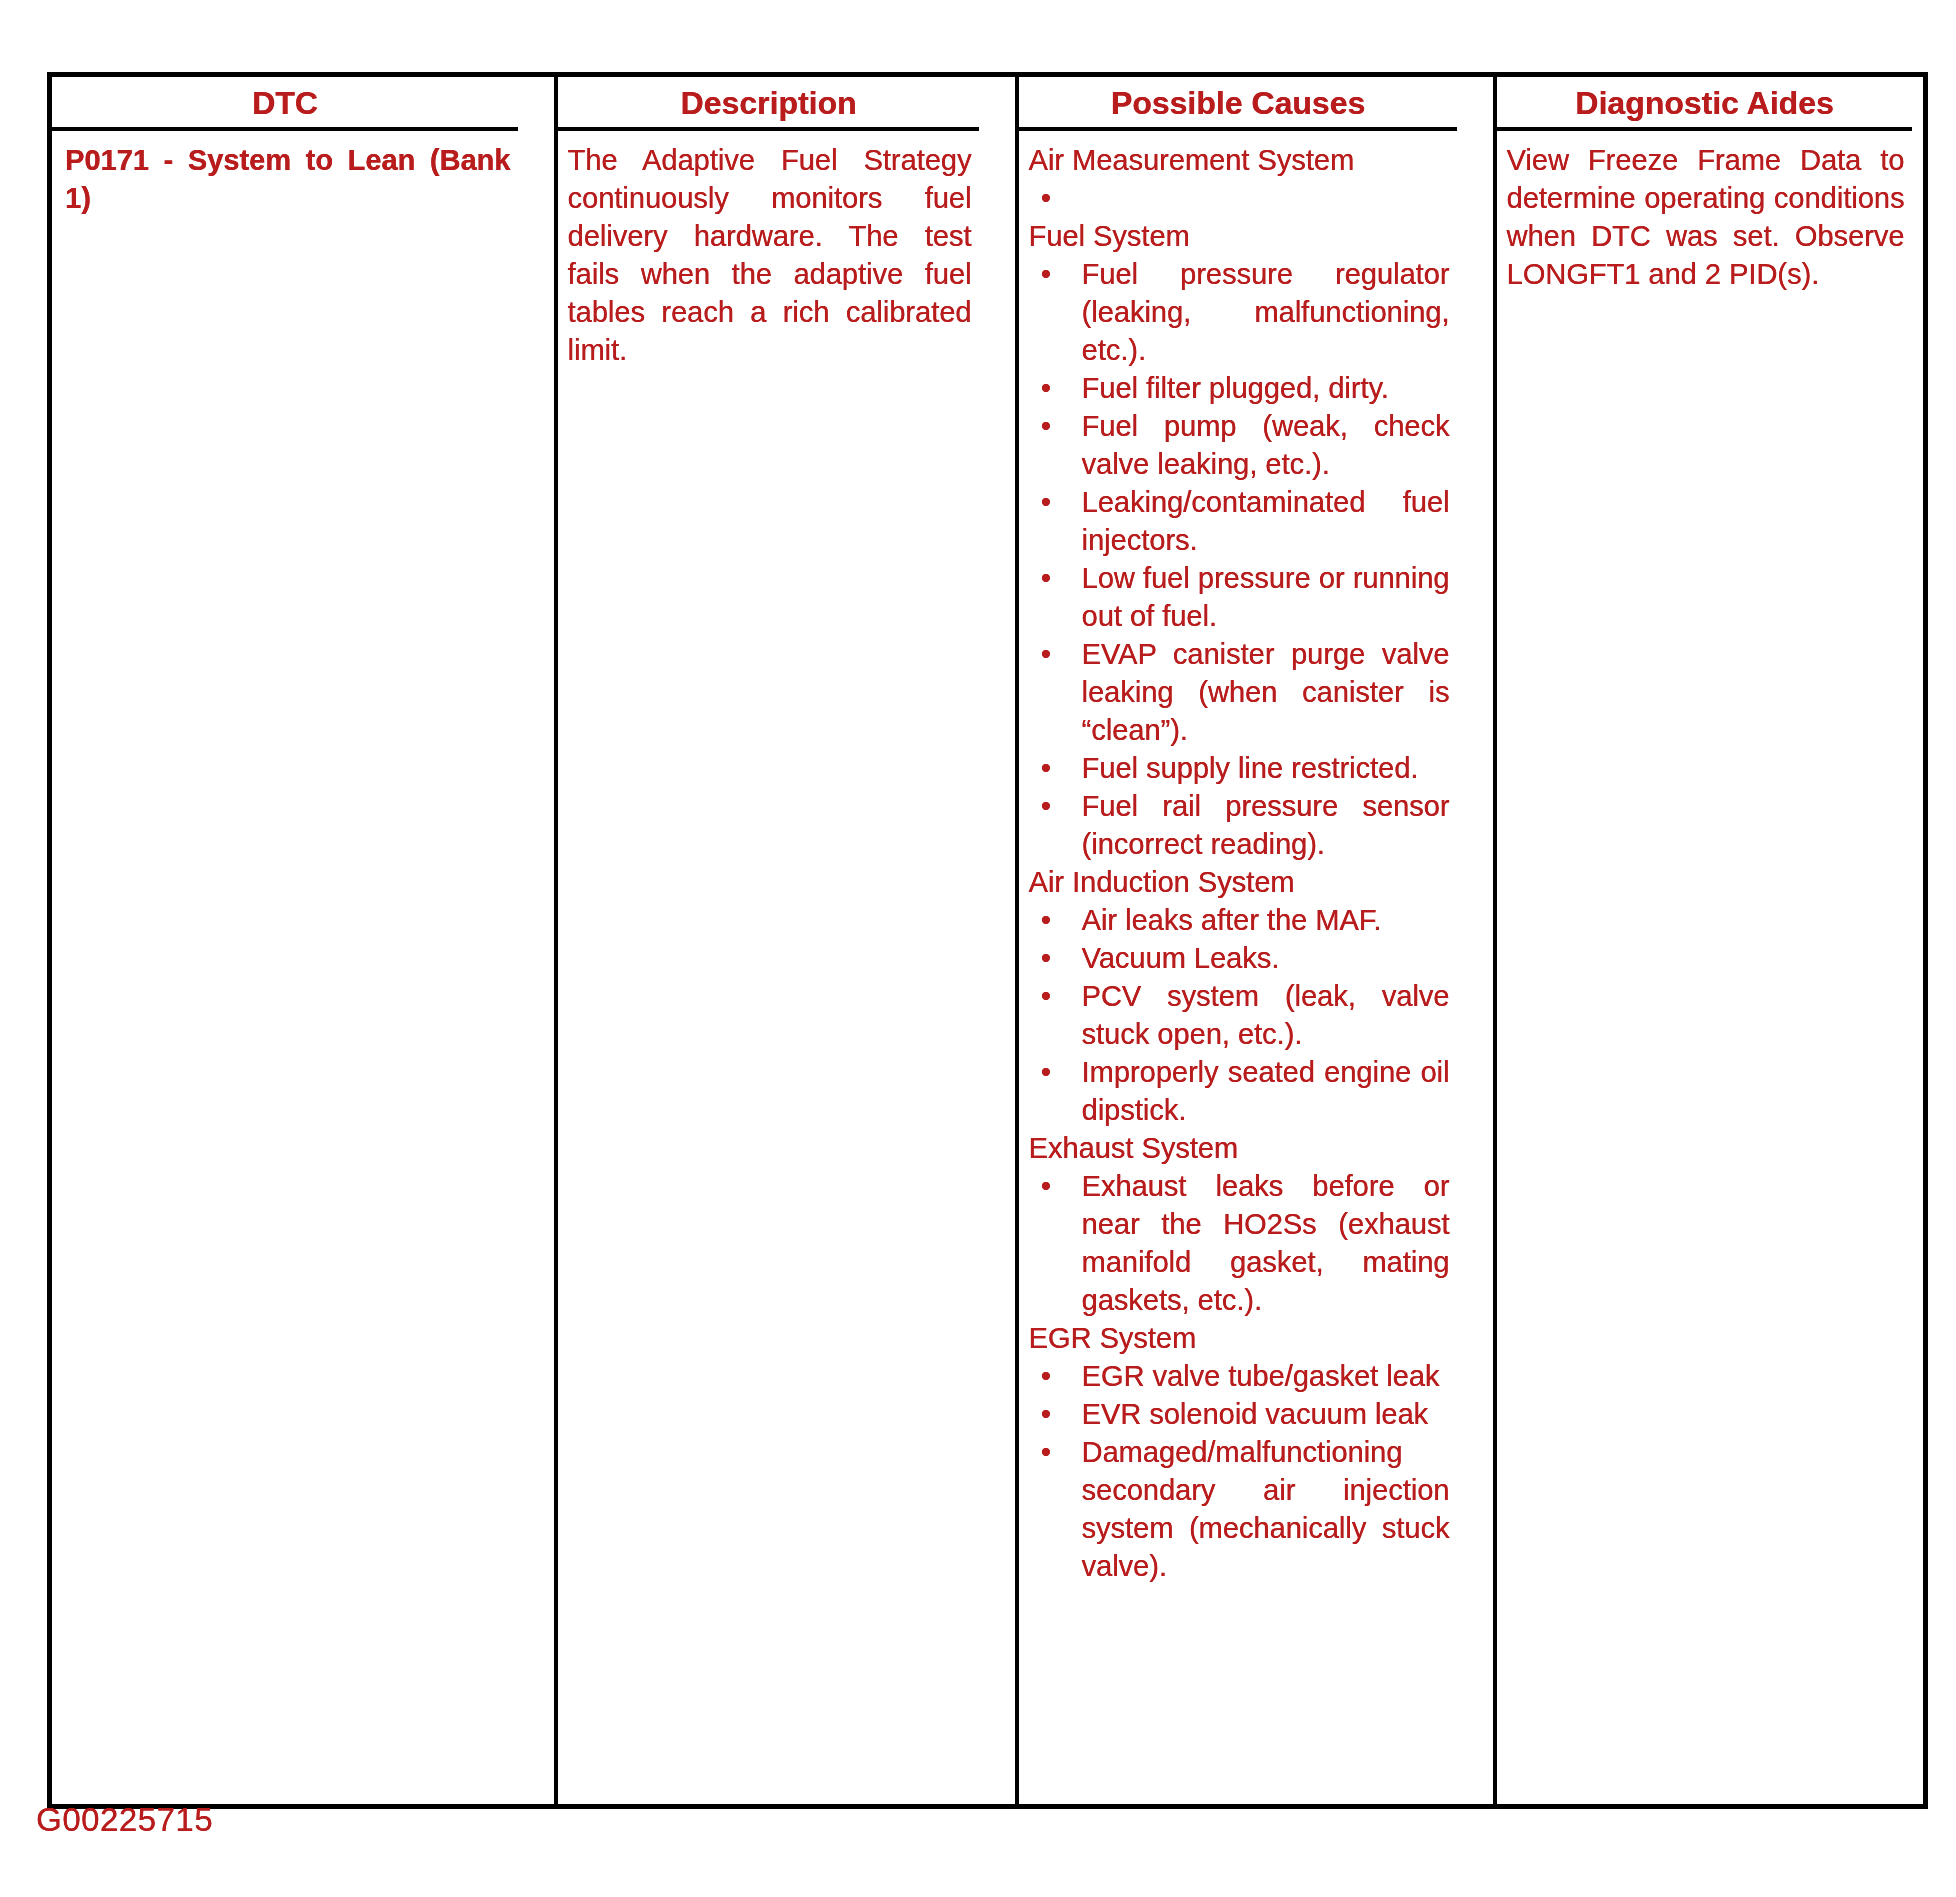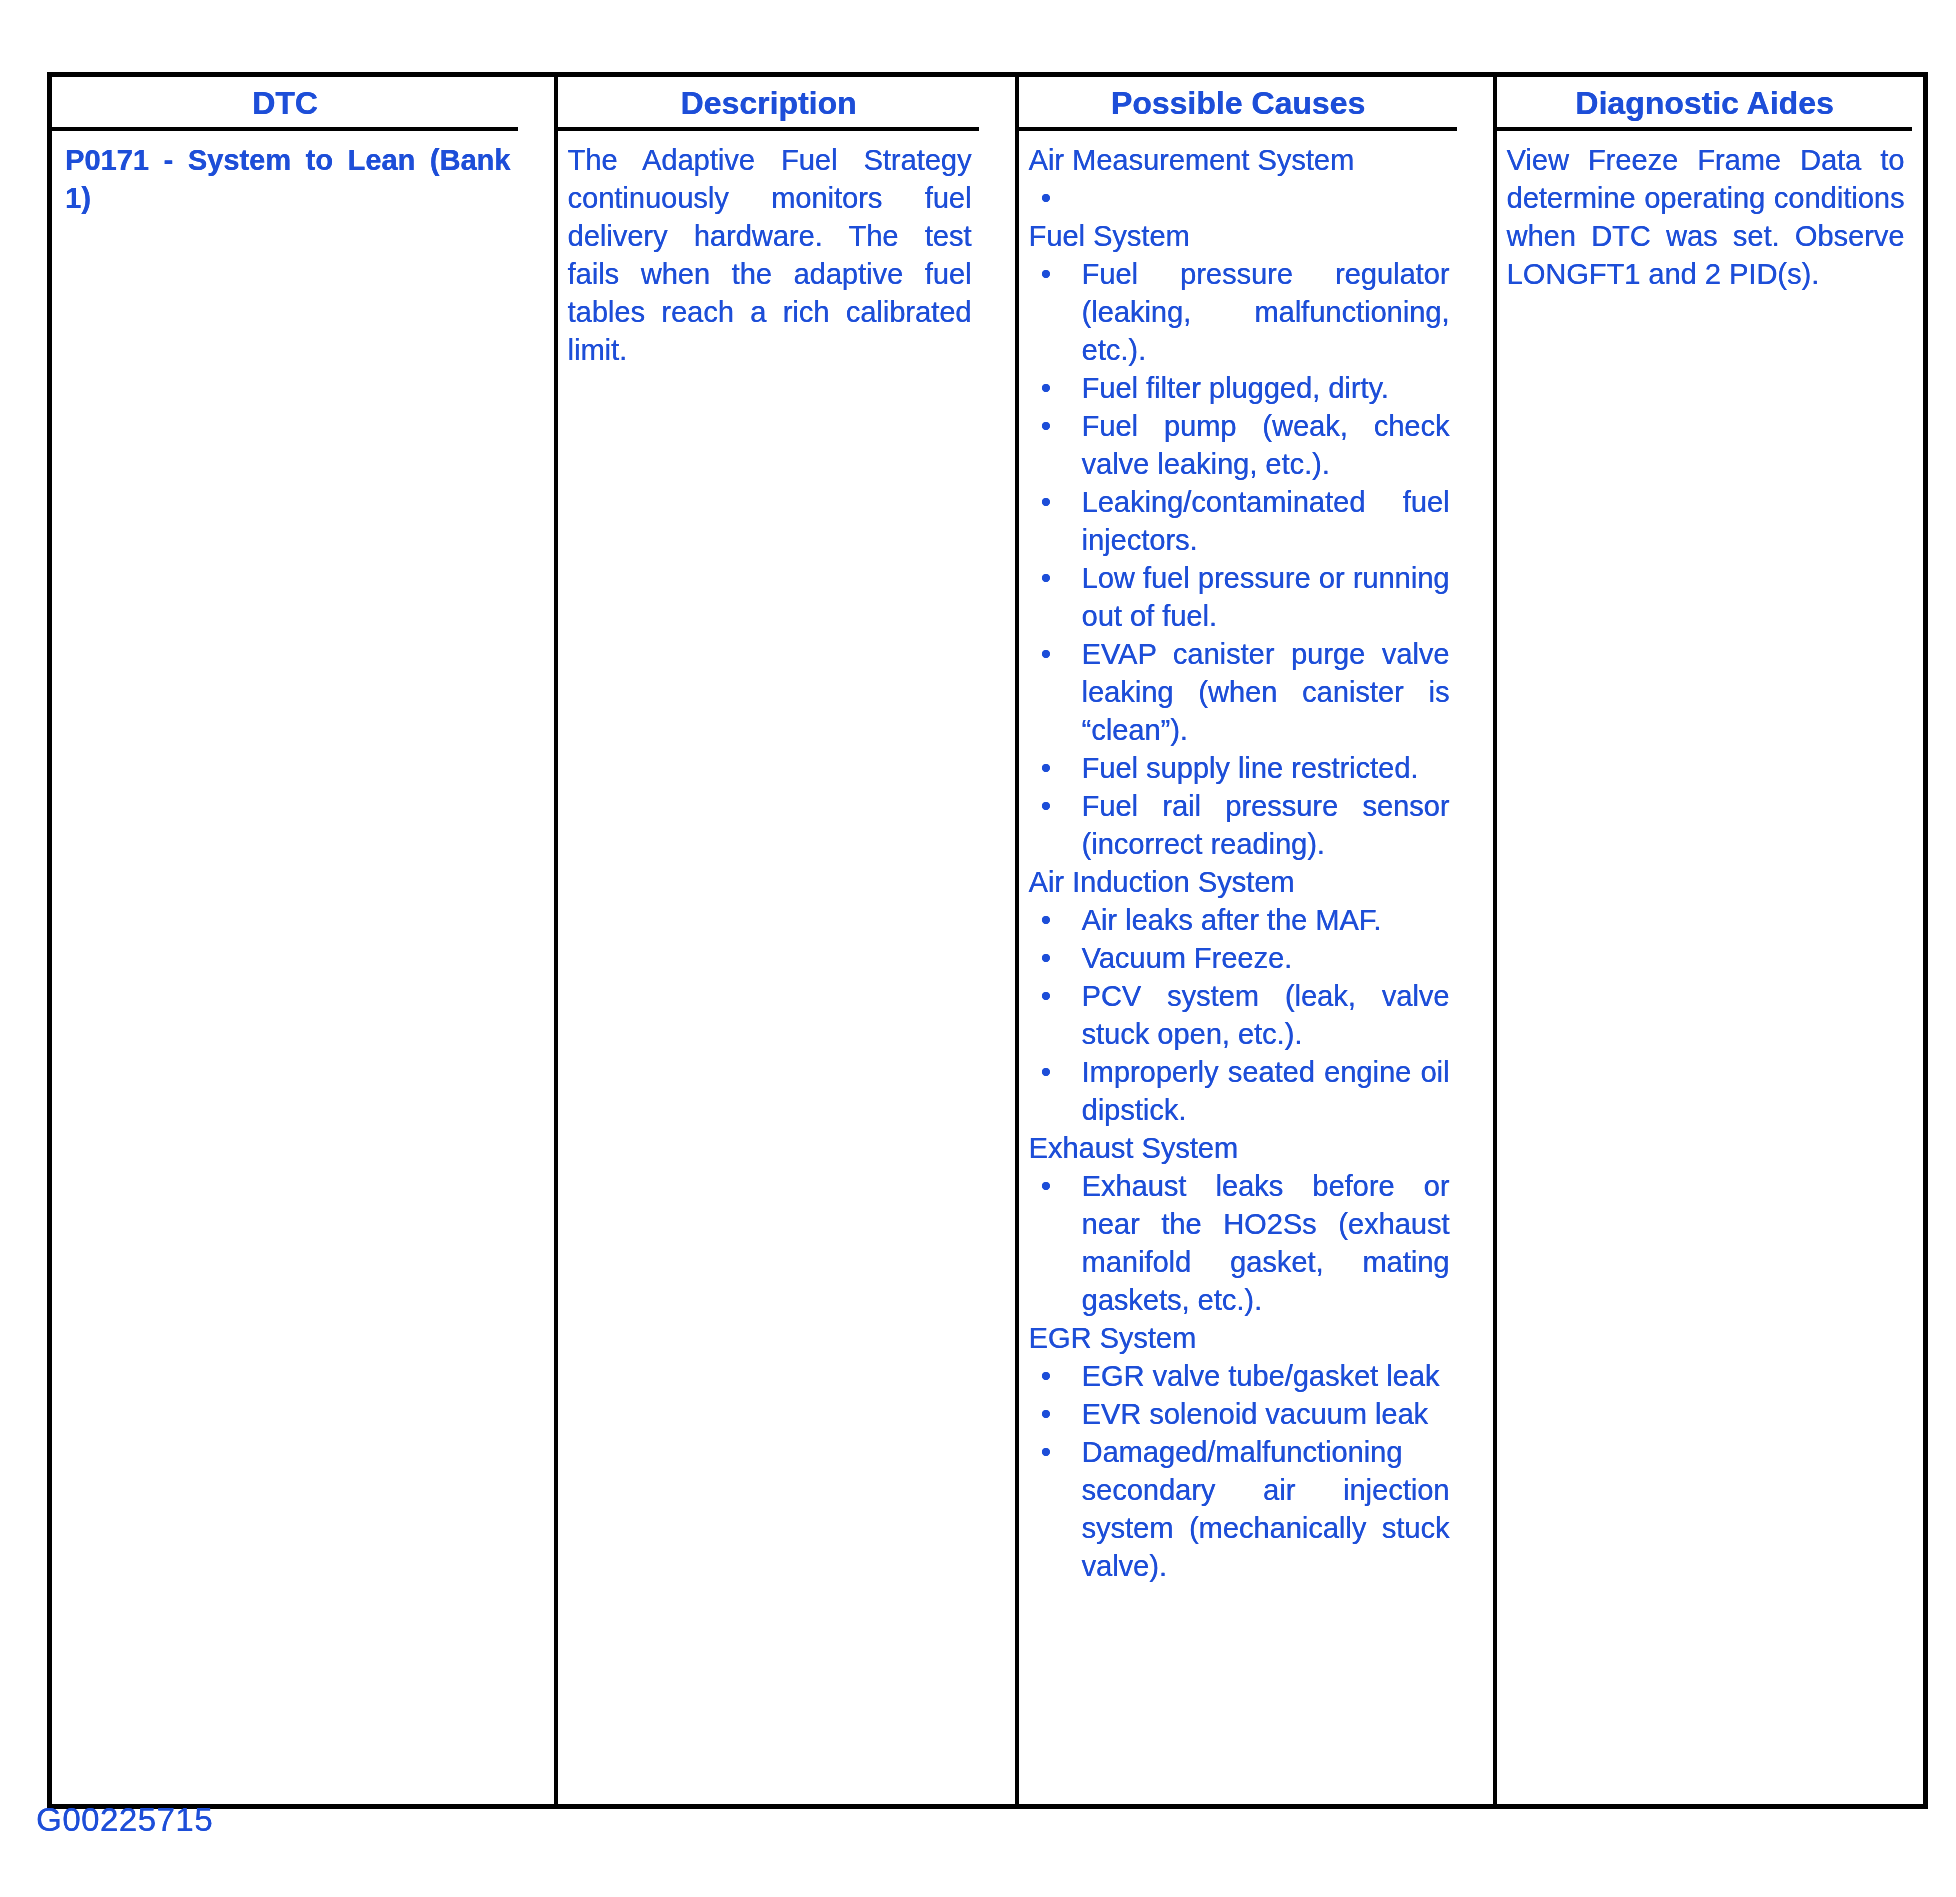--- a/index.html
+++ b/index.html
@@ -1,21 +1,21 @@
 <!DOCTYPE html>
 <html style="font-size:15px"><head>
 <meta charset="utf-8">
 <style>
   html,body { margin:0; padding:0; background:#ffffff; }
   .page {
     position:relative;
     width:1956px; height:1897px;
     background:#ffffff;
     font-family:"Liberation Sans","DejaVu Sans",sans-serif;
-    color:#1d4ed8;
+    color:#b91c1c;
   }
   
   .inky { text-shadow:0.3px 0 0 currentColor; }
 
   .doc-table {
     position:absolute; left:47px; top:72px;
     width:1871px; height:1727px;
     border:5.7px solid #000;
     box-sizing:content-box;
     display:grid;
@@ -127,21 +127,21 @@
   <div class="cause-group">
     <div class="cause-group-title">Air Induction System</div>
 
   <div class="cause-item">
     <span class="cause-bullet">•</span>
     <span class="cause-text">Air leaks after the MAF.</span>
   </div>
 
   <div class="cause-item">
     <span class="cause-bullet">•</span>
-    <span class="cause-text">Vacuum Freeze.</span>
+    <span class="cause-text">Vacuum Leaks.</span>
   </div>
 
   <div class="cause-item">
     <span class="cause-bullet">•</span>
     <span class="cause-text">PCV system (leak, valve stuck open, etc.).</span>
   </div>
 
   <div class="cause-item">
     <span class="cause-bullet">•</span>
     <span class="cause-text">Improperly seated engine oil dipstick.</span>

